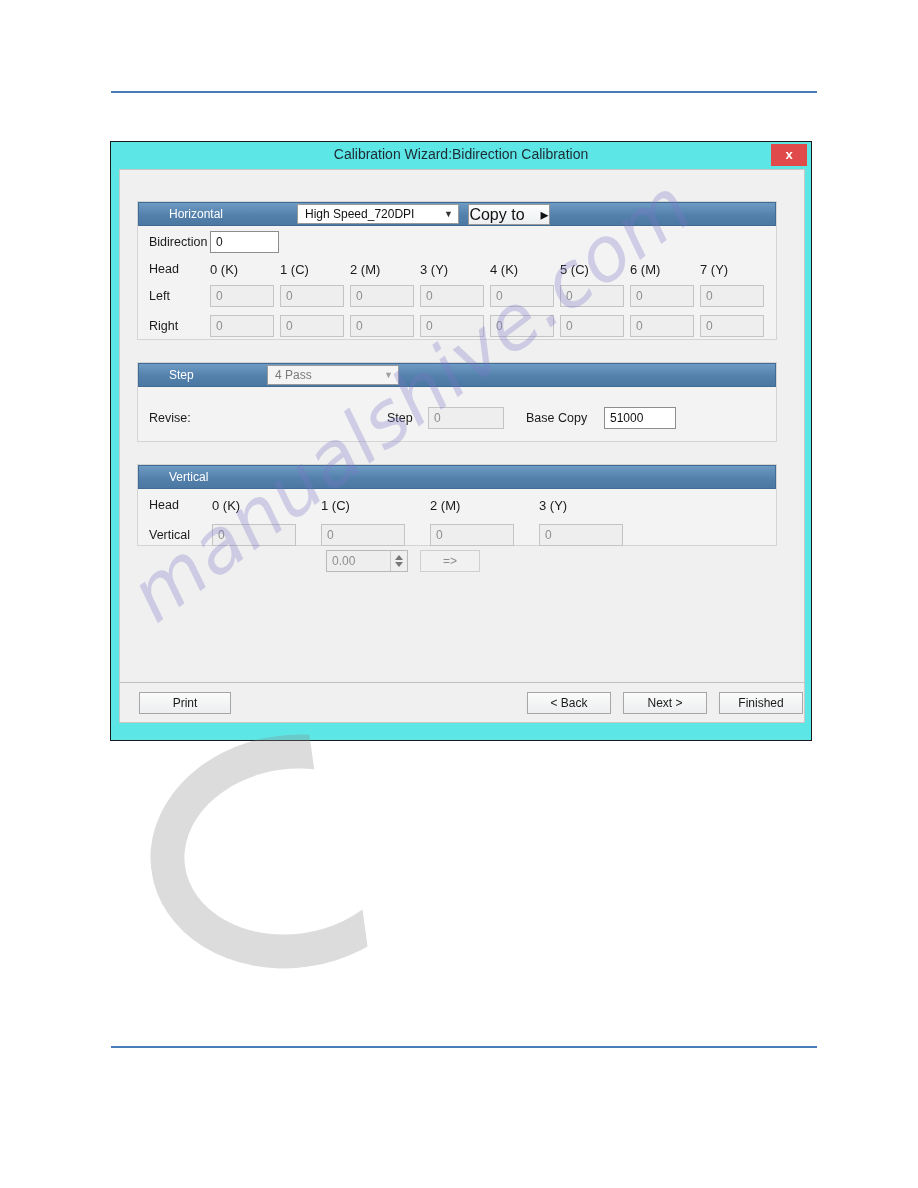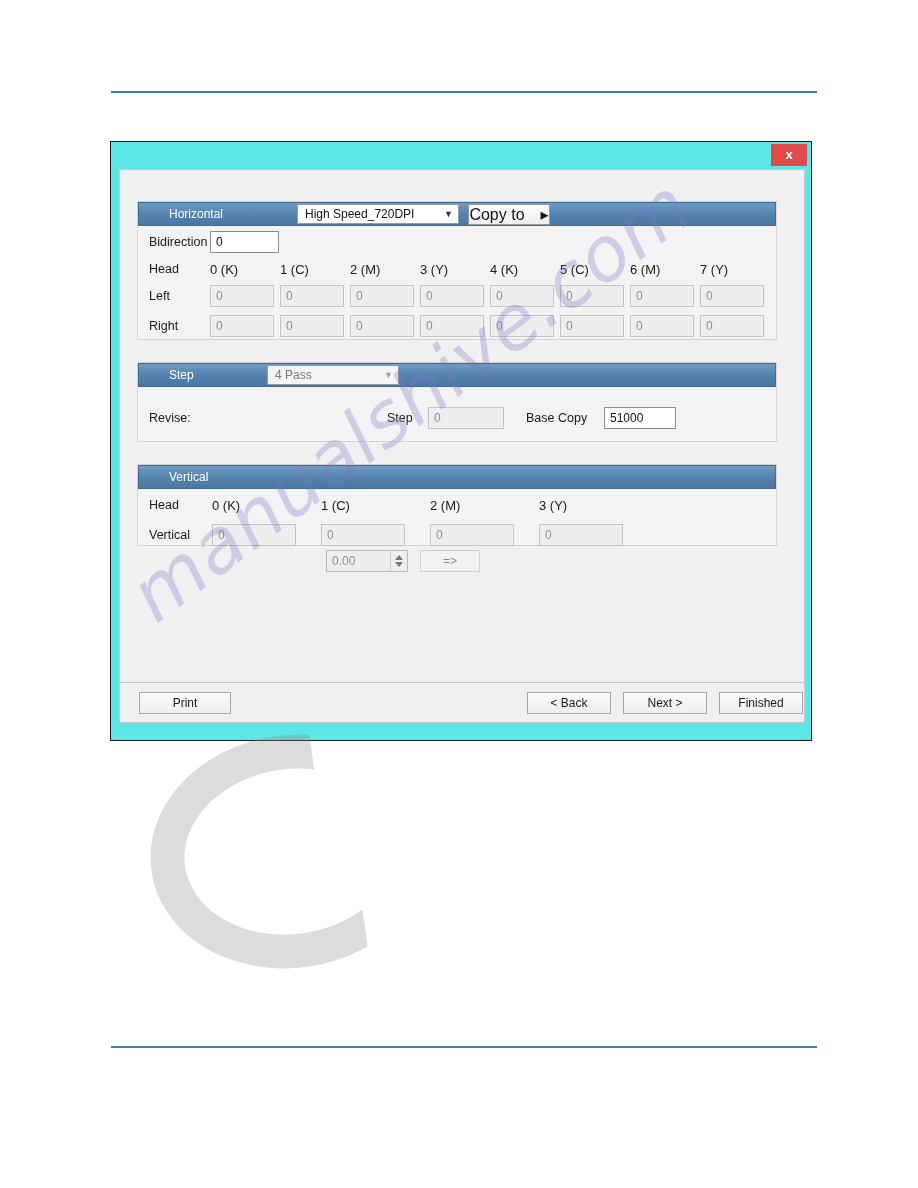--- a/index.html
+++ b/index.html
@@ -353,20 +353,21 @@
 
 <div id="page-header">
   <div id="header-rule"></div>
 </div>
 
 <div id="footer-rule"></div>
 
 <div id="dialog-window">
 
   <div id="dialog-titlebar">
+    <div id="dialog-title">Calibration Wizard:Bidirection Calibration</div>
     <div id="close-button">x</div>
   </div>
 
   <div id="dialog-body">
     <div id="dialog-content">
 
       <div class="section-panel" style="left:17px; top:31px; width:640px; height:139px;">
         <div class="section-header">
           <span class="section-header-label">Horizontal</span>
           <div class="hdr-select" style="left:158px; top:1px; width:162px;">

